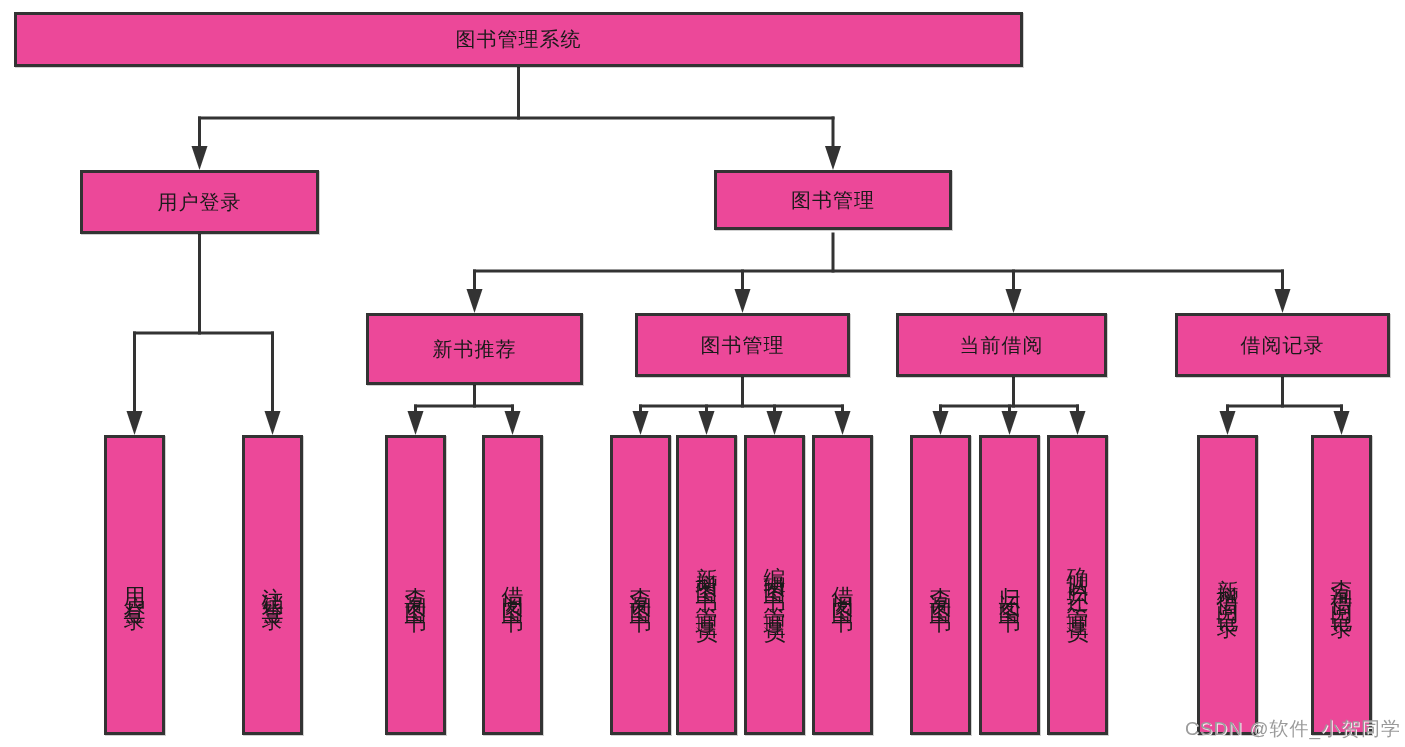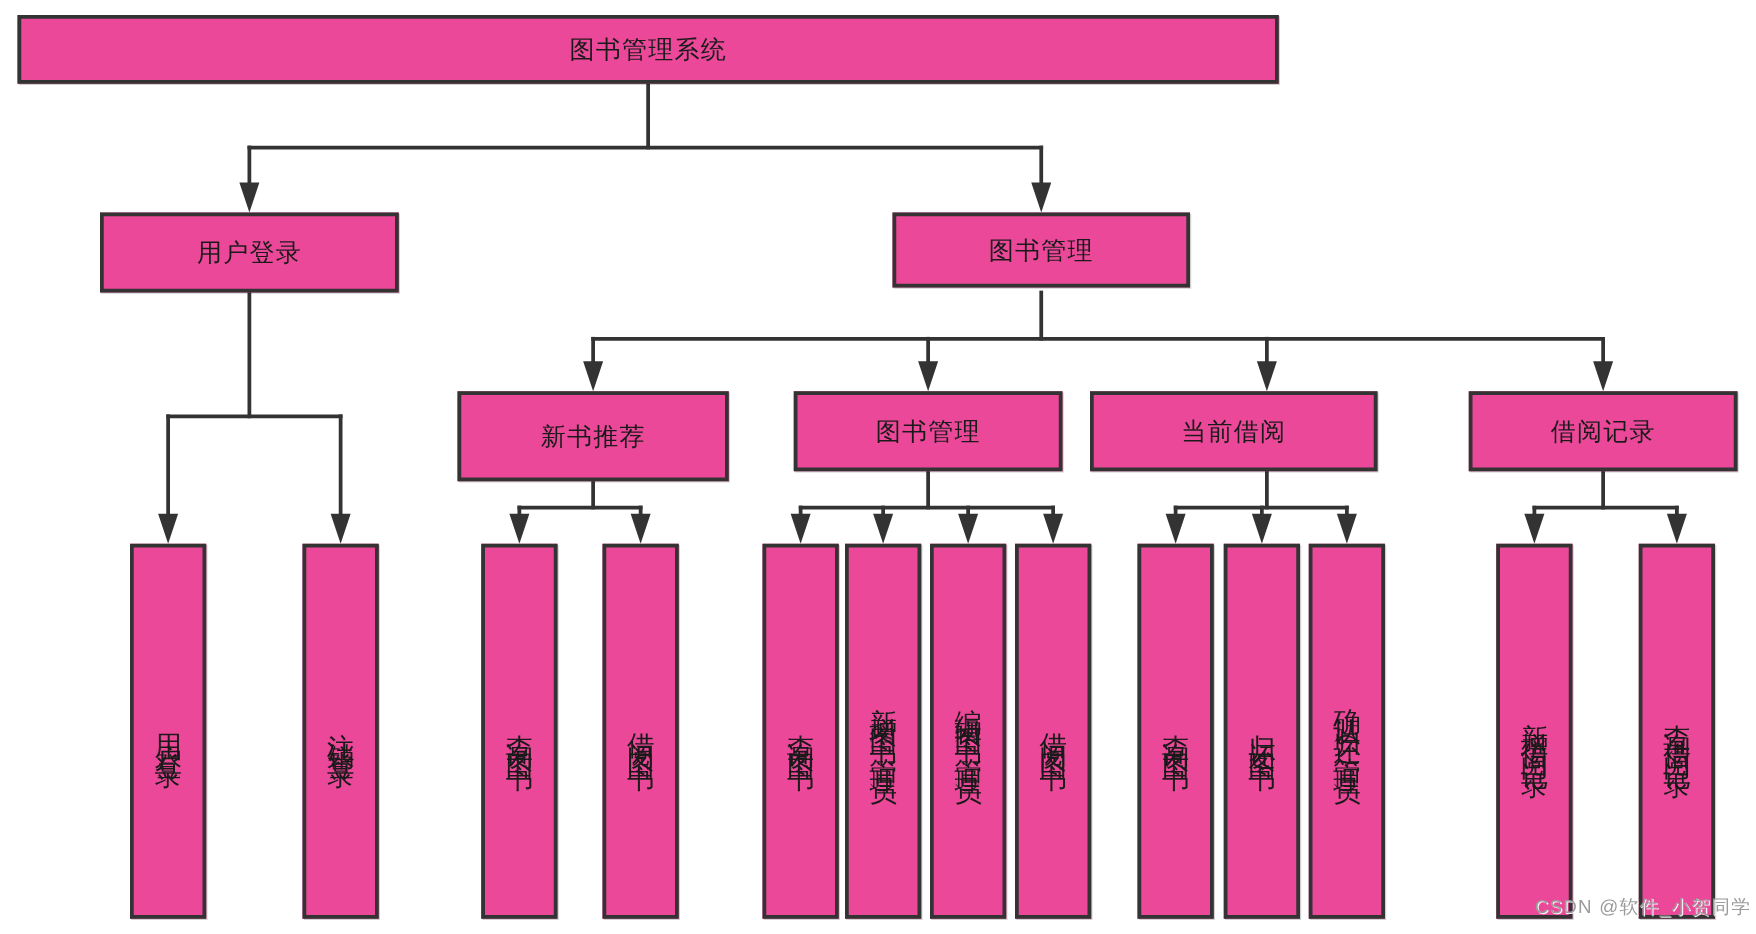--- a/index.html
+++ b/index.html
@@ -43,21 +43,21 @@
   .node.vertical .node-label {
     writing-mode: vertical-rl;
     font-size: 22px;
     letter-spacing: 8px;
     white-space: normal;
   }
   .watermark {
     position: absolute;
     right: 4px;
     top: 716px;
-    font-size: 15px;
+    font-size: 19px;
     color: var(--watermark);
     letter-spacing: 1px;
     text-shadow: 1px 1px 0 rgba(255,255,255,0.9);
   }
 </style>
 </head>
 <body>
 
 <div class="stage">
   <svg id="connectors" width="1405" height="747" viewBox="0 0 1405 747">
@@ -123,21 +123,21 @@
       </div>
       <div class="node" style="left: 714px; top: 170px; width: 238px; height: 60px;">
         <span class="node-label">图书管理</span>
       </div>
       <div class="node" style="left: 366px; top: 313px; width: 217px; height: 72px;">
         <span class="node-label">新书推荐</span>
       </div>
       <div class="node" style="left: 635px; top: 313px; width: 215px; height: 64px;">
         <span class="node-label">图书管理</span>
       </div>
-      <div class="node" style="left: 872px; top: 313px; width: 230px; height: 64px;">
+      <div class="node" style="left: 896px; top: 313px; width: 211px; height: 64px;">
         <span class="node-label">当前借阅</span>
       </div>
       <div class="node" style="left: 1175px; top: 313px; width: 215px; height: 64px;">
         <span class="node-label">借阅记录</span>
       </div>
       <div class="node vertical" style="left: 104px; top: 435px; width: 61px; height: 300px;">
         <span class="node-label">用户登录</span>
       </div>
       <div class="node vertical" style="left: 242px; top: 435px; width: 61px; height: 300px;">
         <span class="node-label">注销登录</span>

